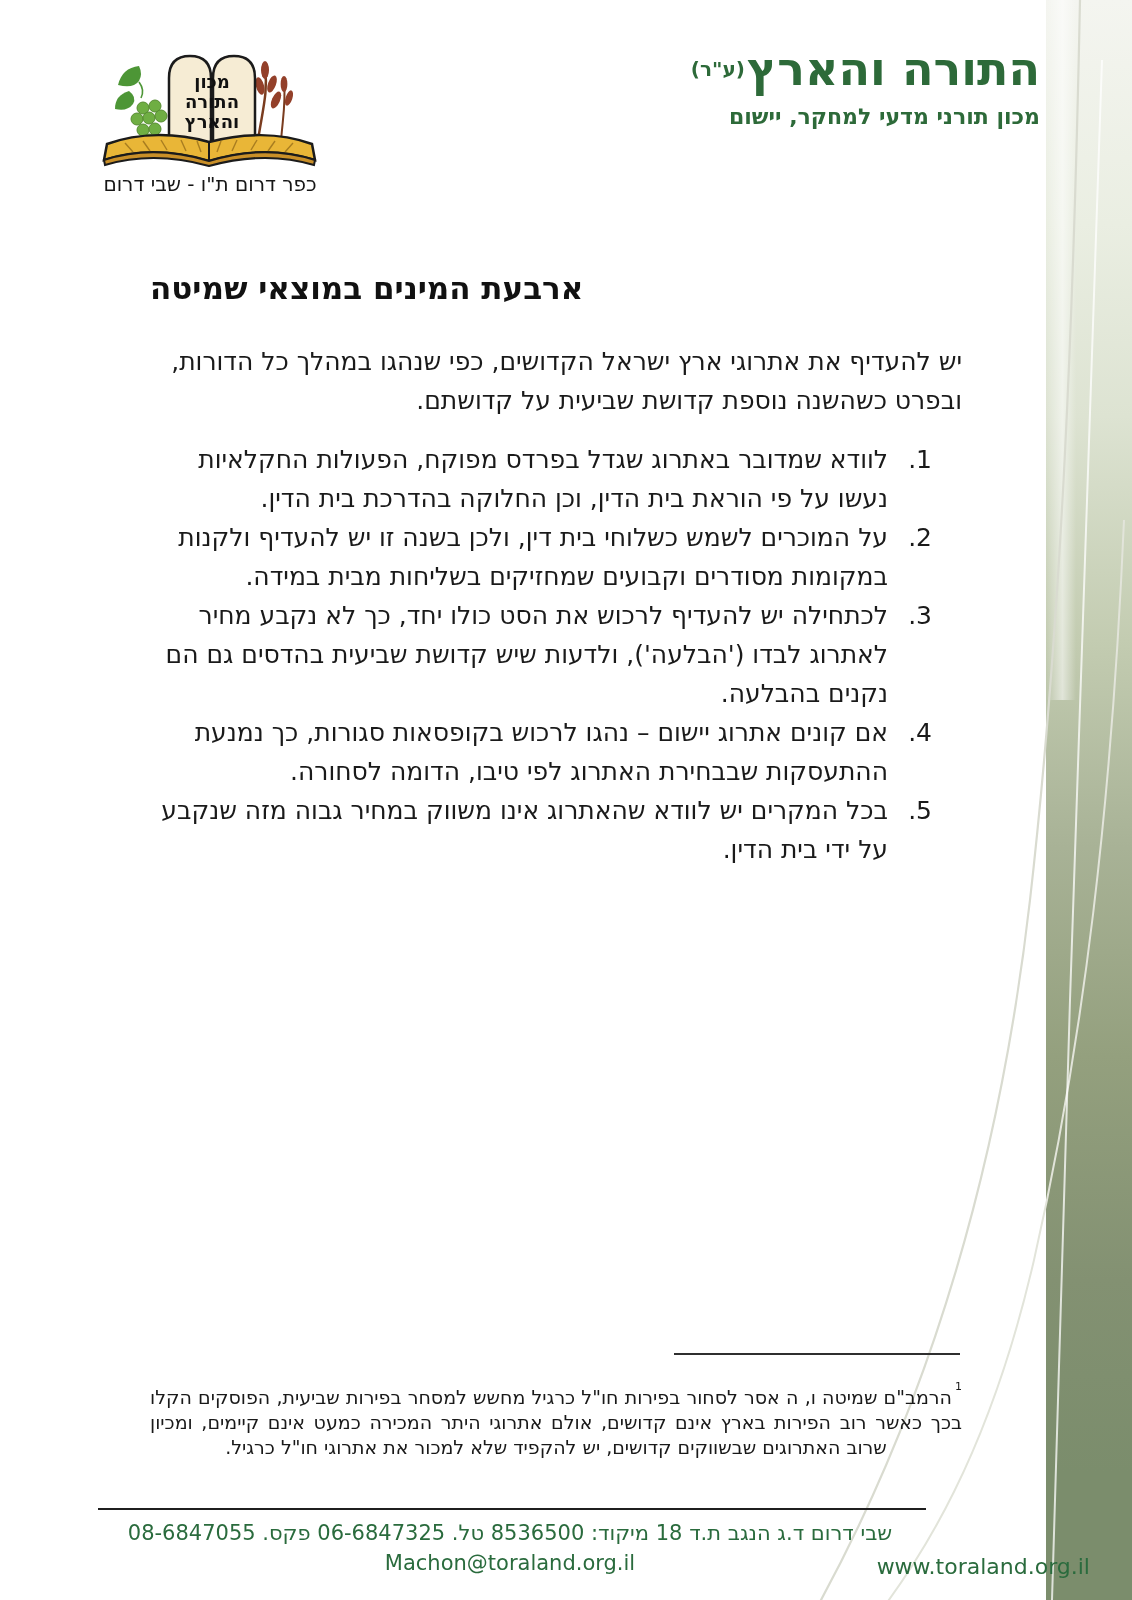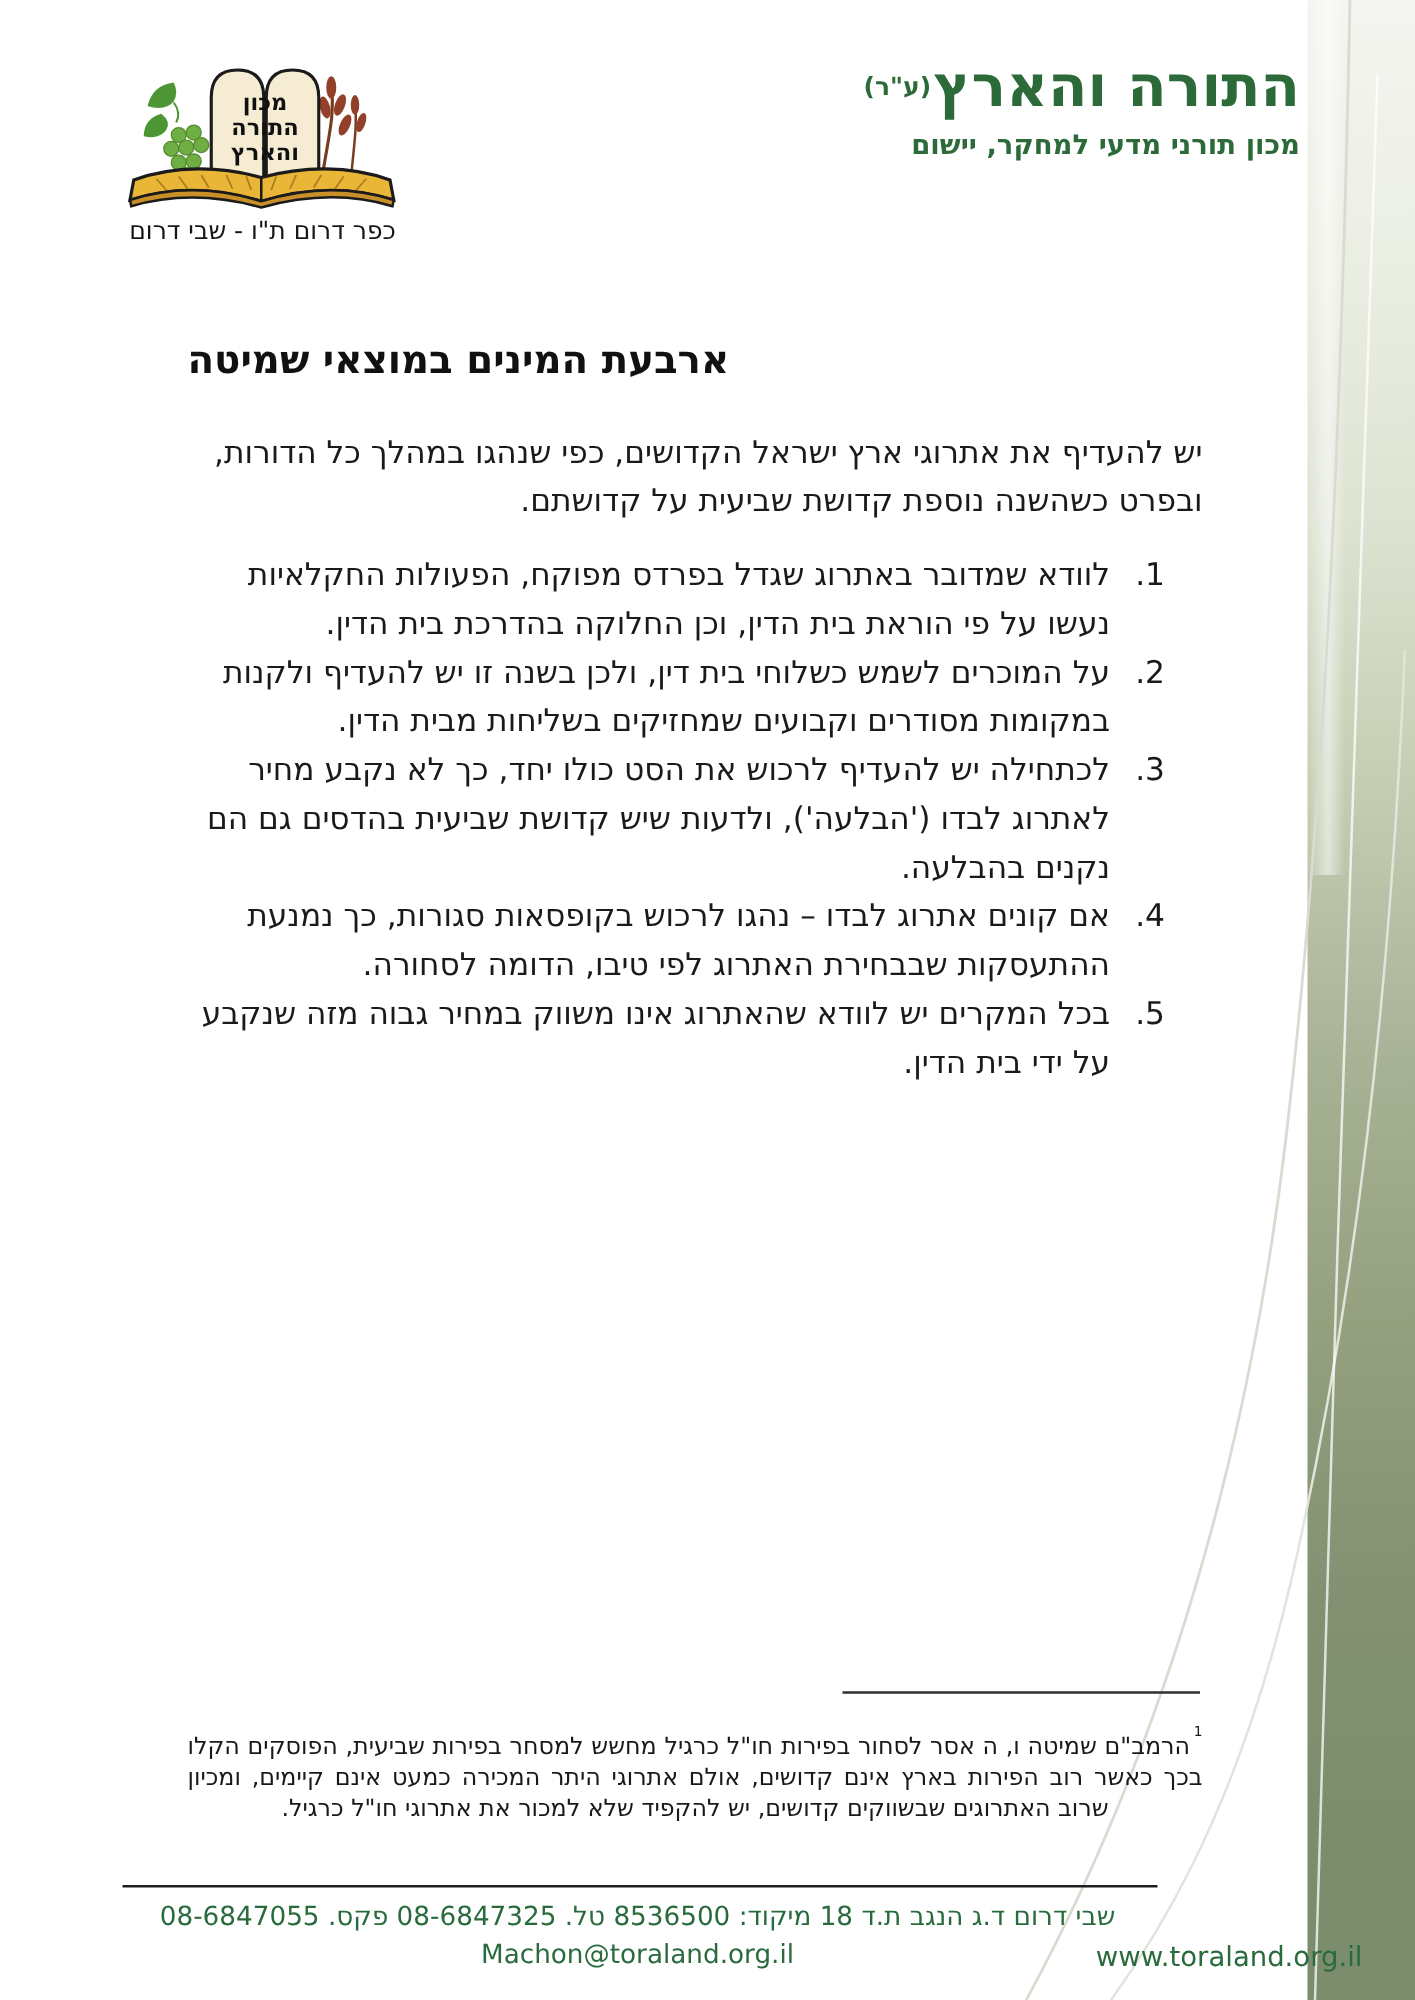--- a/index.html
+++ b/index.html
@@ -139,36 +139,36 @@
 
   <p class="para">יש להעדיף את אתרוגי ארץ ישראל הקדושים, כפי שנהגו במהלך כל הדורות, ובפרט כשהשנה נוספת קדושת שביעית על קדושתם.</p>
 
   <div class="list">
     <div class="list-item">
       <span class="num">1.</span>
       <span class="item-text">לוודא שמדובר באתרוג שגדל בפרדס מפוקח, הפעולות החקלאיות נעשו על פי הוראת בית הדין, וכן החלוקה בהדרכת בית הדין.</span>
     </div>
     <div class="list-item">
       <span class="num">2.</span>
-      <span class="item-text">על המוכרים לשמש כשלוחי בית דין, ולכן בשנה זו יש להעדיף ולקנות במקומות מסודרים וקבועים שמחזיקים בשליחות מבית הדין.</span>
+      <span class="item-text">על המוכרים לשמש כשלוחי בית דין, ולכן בשנה זו יש להעדיף ולקנות במקומות מסודרים וקבועים שמחזיקים בשליחות מבית במידה.</span>
     </div>
     <div class="list-item">
       <span class="num">3.</span>
       <span class="item-text">לכתחילה יש להעדיף לרכוש את הסט כולו יחד, כך לא נקבע מחיר לאתרוג לבדו ('הבלעה'), ולדעות שיש קדושת שביעית בהדסים גם הם נקנים בהבלעה.</span>
     </div>
     <div class="list-item">
       <span class="num">4.</span>
-      <span class="item-text">אם קונים אתרוג לבדו – נהגו לרכוש בקופסאות סגורות, כך נמנעת ההתעסקות שבבחירת האתרוג לפי טיבו, הדומה לסחורה.</span>
+      <span class="item-text">אם קונים אתרוג יישום – נהגו לרכוש בקופסאות סגורות, כך נמנעת ההתעסקות שבבחירת האתרוג לפי טיבו, הדומה לסחורה.</span>
     </div>
     <div class="list-item">
       <span class="num">5.</span>
       <span class="item-text">בכל המקרים יש לוודא שהאתרוג אינו משווק במחיר גבוה מזה שנקבע על ידי בית הדין.</span>
     </div>
   </div>
 
 </div>
 
 <div class="footnote-rule"></div>
 <p class="footnote"><sup class="sup">1</sup><span>הרמב"ם שמיטה ו, ה אסר לסחור בפירות חו"ל כרגיל מחשש למסחר בפירות שביעית, הפוסקים הקלו בכך כאשר רוב הפירות בארץ אינם קדושים, אולם אתרוגי היתר המכירה כמעט אינם קיימים, ומכיון שרוב האתרוגים שבשווקים קדושים, יש להקפיד שלא למכור את אתרוגי חו"ל כרגיל.</span></p>
 
 <div class="footer-rule"></div>
-<div class="footer-contact">שבי דרום ד.ג הנגב ת.ד 18 מיקוד: 8536500 טל. 08-6847325 פקס. 08-6847055 Machon@toraland.org.il</div>
+<div class="footer-contact">שבי דרום ד.ג הנגב ת.ד 18 מיקוד: 8536500 טל. 06-6847325 פקס. 08-6847055 Machon@toraland.org.il</div>
 <div class="footer-site">www.toraland.org.il</div>
 
 </body></html>

